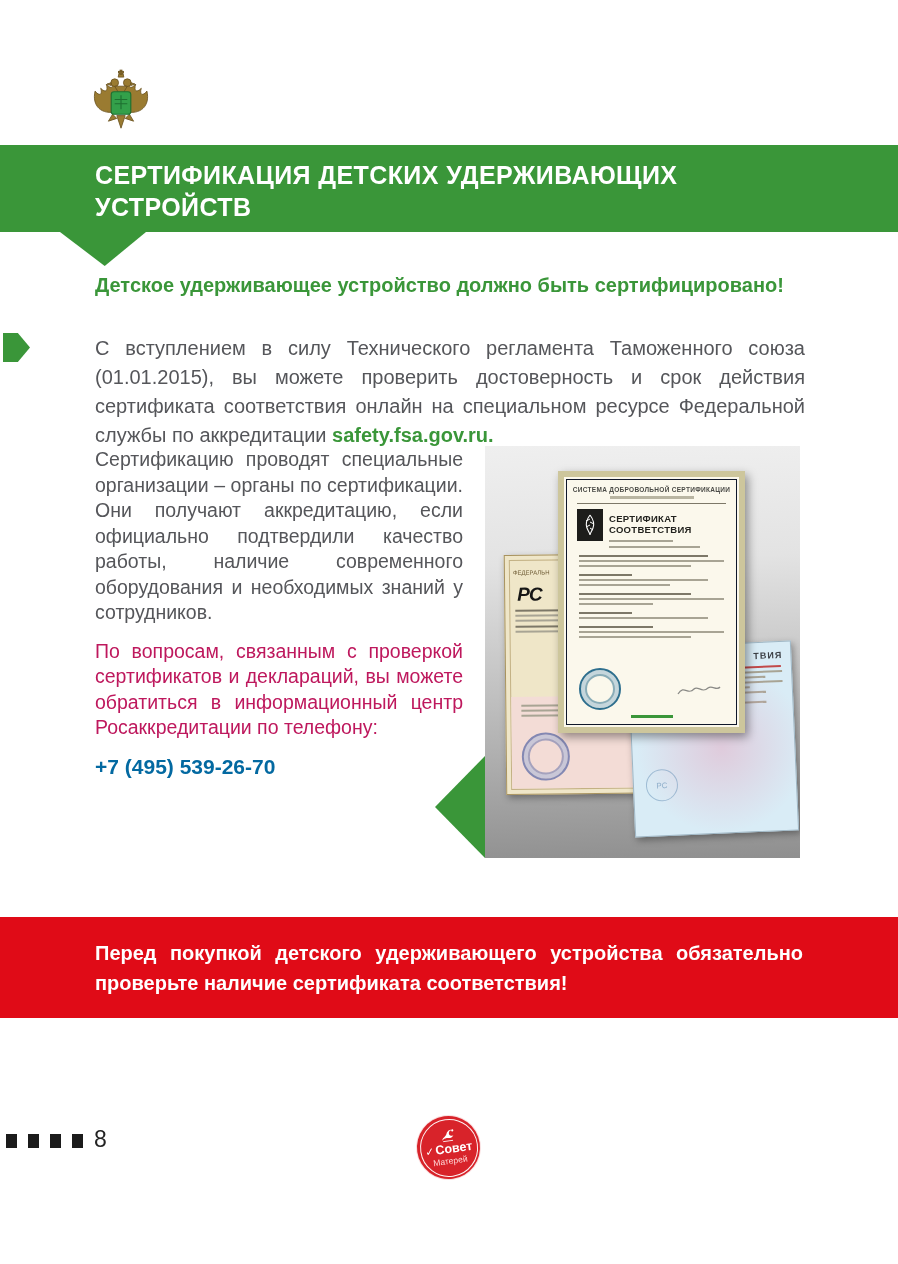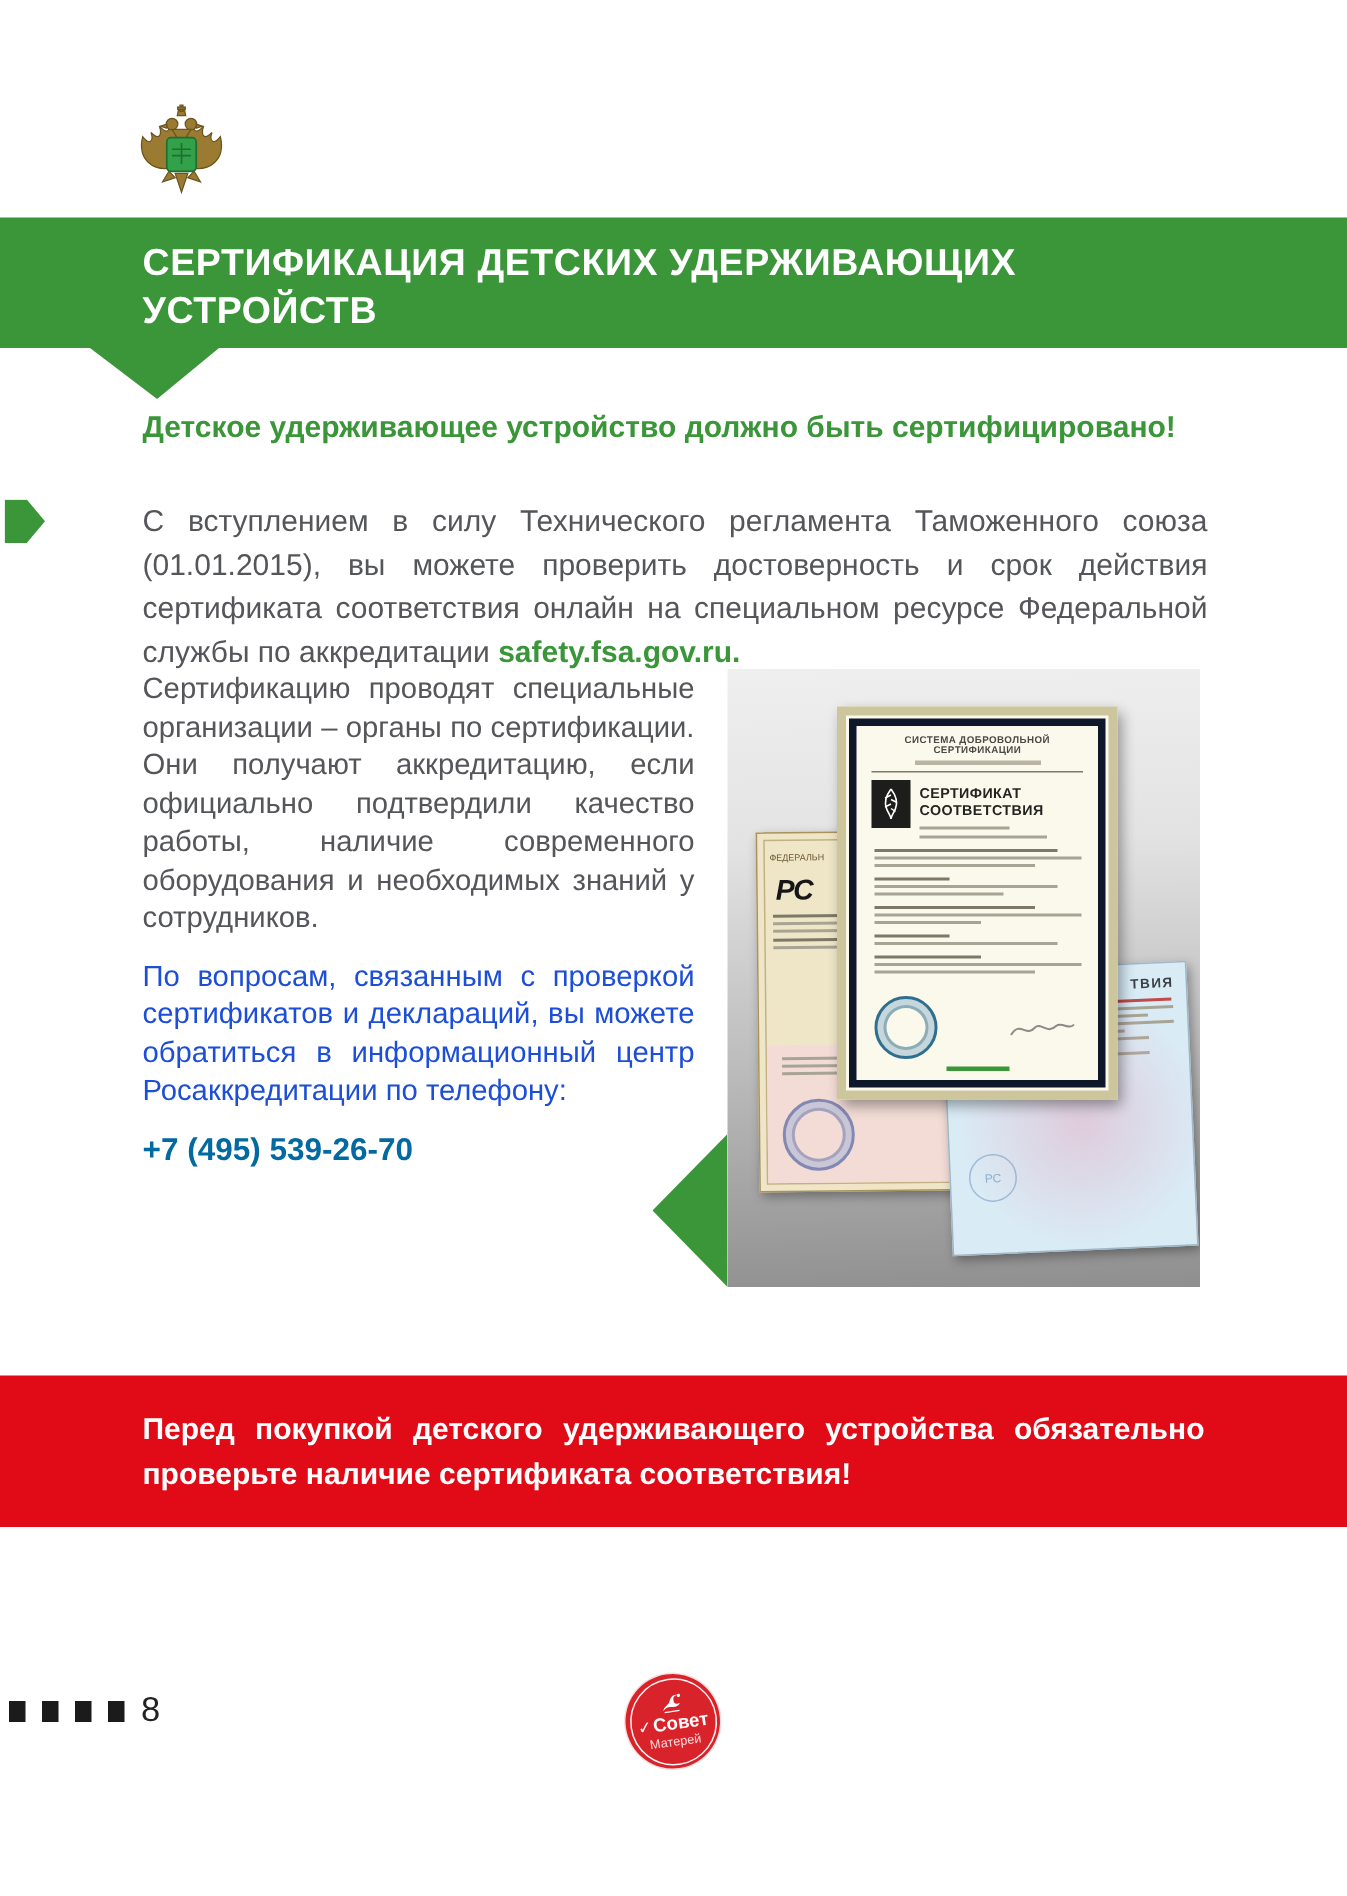--- a/index.html
+++ b/index.html
@@ -25,21 +25,21 @@
           clip-path:polygon(0 0,55% 0,100% 50%,55% 100%,0 100%);}
 
   
   .intro-p{position:absolute;left:95px;top:334px;width:710px;margin:0;
            color:#55565a;font-size:20px;line-height:29px;text-align:justify;}
   .intro-p .link{color:#3a9639;font-weight:bold;text-decoration:none;}
 
   
   .left-col{position:absolute;left:95px;top:447px;width:368px;color:#55565a;}
   .left-col p{margin:0;font-size:19.5px;line-height:25.5px;text-align:justify;}
-  .left-col .green{color:#1d4ed8;margin-top:13px;}
+  .left-col .green{color:#be185d;margin-top:13px;}
   .phone{margin-top:14px;color:#0369a1;font-size:21px;font-weight:bold;}
 
   .tri-left{position:absolute;left:435px;top:756px;width:50px;height:102px;background:#3a9639;
             clip-path:polygon(100% 0,100% 100%,0 50%);}
 
   
   .photo{position:absolute;left:485px;top:446px;width:315px;height:412px;overflow:hidden;
          background:linear-gradient(178deg,#efefef 0%,#e3e3e3 28%,#bdbdbd 62%,#8f8f8f 100%);}
   .cert{position:absolute;box-sizing:border-box;}
   .b{height:2px;background:#a8a494;margin:3px 10px;}
@@ -61,21 +61,21 @@
         border:1px solid #9fb6c4;box-shadow:2px 3px 7px rgba(0,0,0,.35);transform:rotate(-2.5deg);z-index:2;}
   .blue .wm{position:absolute;inset:0;background:radial-gradient(circle at 55% 55%,rgba(228,176,198,.55),transparent 62%);}
   .blue-title{text-align:right;padding:8px 8px 0 0;color:#3c3f45;font-size:9px;font-weight:bold;letter-spacing:1px;}
   .redline{height:2px;background:#c24a4a;margin:5px 10px 3px auto;width:55%;margin-right:10px;}
   .stamp-faint{position:absolute;left:12px;bottom:34px;width:30px;height:30px;border-radius:50%;
                border:1.5px solid rgba(110,150,185,.55);color:rgba(110,150,185,.7);font-size:8px;
                display:flex;align-items:center;justify-content:center;}
 
   .main-cert{left:73px;top:25px;width:187px;height:262px;background:#fbf8ec;z-index:3;
              border:6px solid #cdc69c;box-shadow:0 0 0 1px #fbf8ec inset,3px 4px 9px rgba(0,0,0,.4);}
-  .main-cert .inner{position:absolute;inset:2px;border:5px solid #0f172a;padding:6px 2px 0;}
+  .main-cert .inner{position:absolute;inset:2px;border:1px solid #0f172a;padding:6px 2px 0;}
   .m-head{text-align:center;color:#4a4a46;font-size:6.5px;font-weight:bold;letter-spacing:.3px;}
   .m-sub{width:84px;height:3px;background:#b9b5a2;margin:3px auto 4px;}
   .m-rule{height:1px;background:#7d7868;margin:2px 8px 5px;}
   .m-row{display:flex;align-items:flex-start;gap:6px;padding:0 8px;}
   .m-logo{width:26px;height:32px;background:#1d1d1b;flex:0 0 auto;display:flex;align-items:center;justify-content:center;}
   .m-title-wrap{flex:1;}
   .m-title{color:#23231f;font-size:9.5px;font-weight:bold;letter-spacing:.3px;margin-top:4px;}
   .m-stamp{position:absolute;left:12px;bottom:14px;width:38px;height:38px;border-radius:50%;
            border:2px solid #2e6f8e;box-shadow:inset 0 0 0 4px rgba(255,255,255,.5),inset 0 0 0 6px rgba(46,111,142,.55);}
   .m-sign{position:absolute;right:14px;bottom:26px;}

